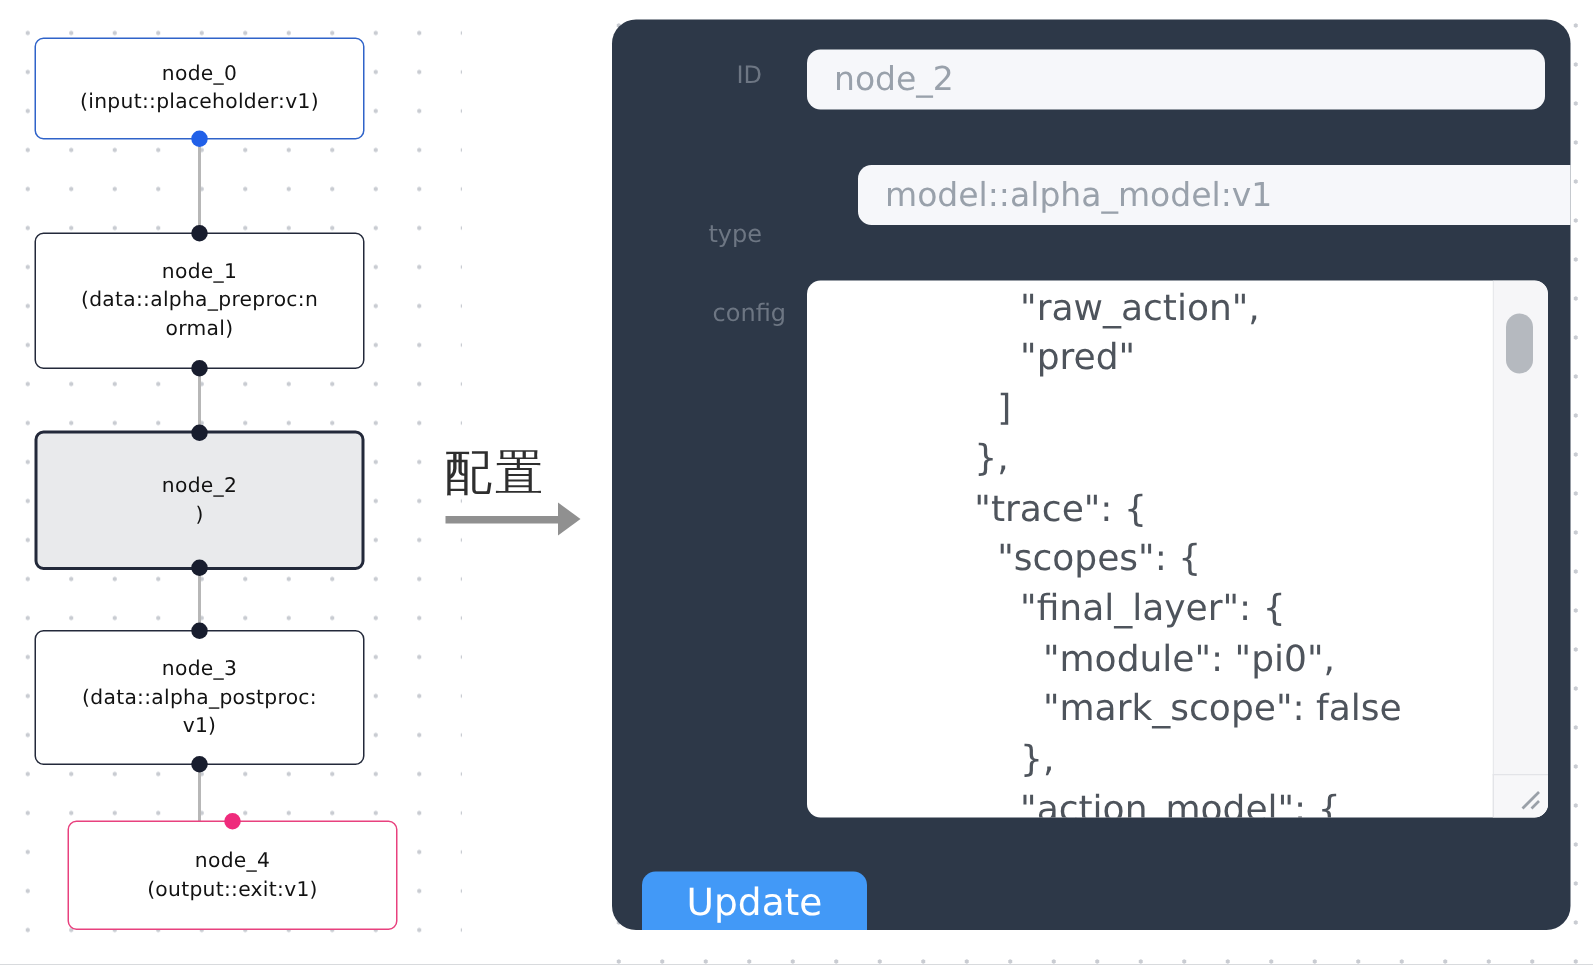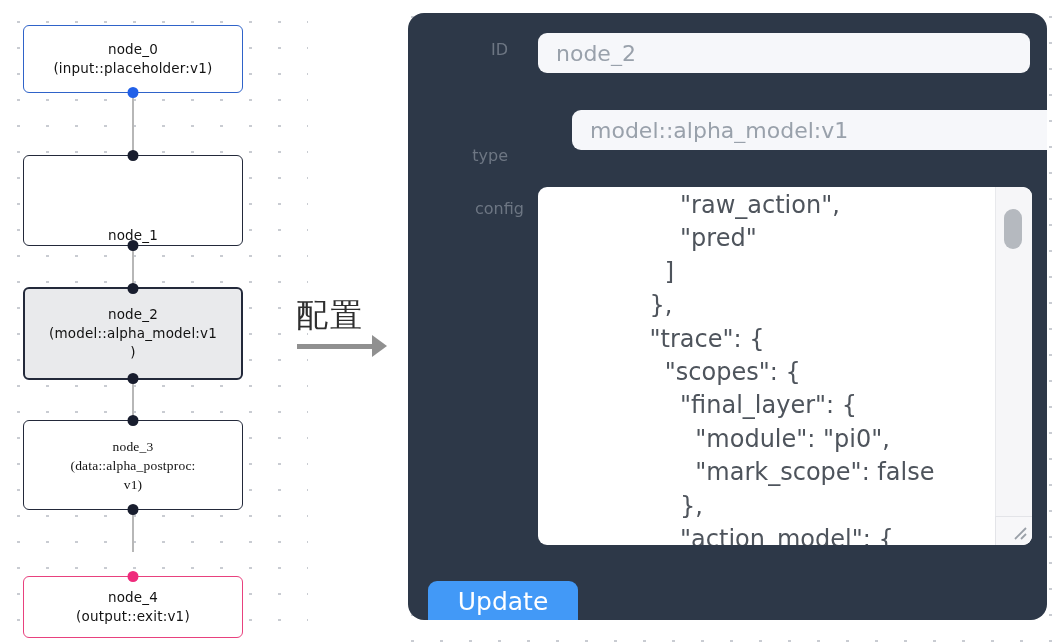--- a/index.html
+++ b/index.html
@@ -17,24 +17,24 @@
 
   
   .edge{position:absolute;left:132px;width:2px;}
   .node{
     position:absolute;left:23px;width:220px;box-sizing:border-box;
     background:#ffffff;border:1.5px solid #23293a;border-radius:6px;
     display:flex;align-items:center;justify-content:center;text-align:center;
   }
   .node .txt{font-size:13.5px;line-height:19px;color:#121212;letter-spacing:.2px;}
   .node-0{top:25px;height:68px;}
-  .node-1{top:155px;height:91px;align-items:flex-end;}
+  .node-1{top:155px;height:91px;}
   .node-2{top:287px;height:93px;border-width:2px;}
   .node-3{top:420px;height:90px;}
-  .node-4{top:576px;height:62px;}
+  .node-4{top:547px;height:73px;margin-left:22px;}
   .handle{
     position:absolute;left:50%;width:11px;height:11px;border-radius:50%;
     transform:translateX(-50%);
   }
   .handle.top{top:-6px;}
   .handle.bottom{bottom:-6px;}
 
   
   .cfg-label{position:absolute;left:296px;top:294px;font-size:32px;color:#2e2e2e;letter-spacing:2px;}
   .arrow-line{position:absolute;left:297px;top:344px;width:77px;height:5px;background:#909090;}
@@ -103,36 +103,37 @@
     <div class="txt">
       <div>node_0</div>
       <div>(input::placeholder:v1)</div>
     </div>
     <span class="handle bottom" style="background: rgb(33, 96, 232);"></span>
   </div>
 
   <div class="node node-1" style="border-color: rgb(35, 41, 58);">
     <div class="txt">
       <div>node_1</div>
+      <div>(data::alpha_preproc:n</div>
+      <div>ormal)</div>
     </div>
     <span class="handle top" style="background: rgb(24, 29, 46);"></span>
     <span class="handle bottom" style="background: rgb(24, 29, 46);"></span>
   </div>
 
   <div class="node node-2" style="border-color: rgb(35, 41, 58); background: rgb(233, 234, 236);">
     <div class="txt">
       <div>node_2</div>
-      <div>(model::alpha_model:v1</div>
       <div>)</div>
     </div>
     <span class="handle top" style="background: rgb(24, 29, 46);"></span>
     <span class="handle bottom" style="background: rgb(24, 29, 46);"></span>
   </div>
 
-  <div class="node node-3" style="border-color: rgb(35, 41, 58); font-family: Liberation Serif, serif;">
+  <div class="node node-3" style="border-color: rgb(35, 41, 58);">
     <div class="txt">
       <div>node_3</div>
       <div>(data::alpha_postproc:</div>
       <div>v1)</div>
     </div>
     <span class="handle top" style="background: rgb(24, 29, 46);"></span>
     <span class="handle bottom" style="background: rgb(24, 29, 46);"></span>
   </div>
 
   <div class="node node-4" style="border-color: rgb(232, 65, 126);">

